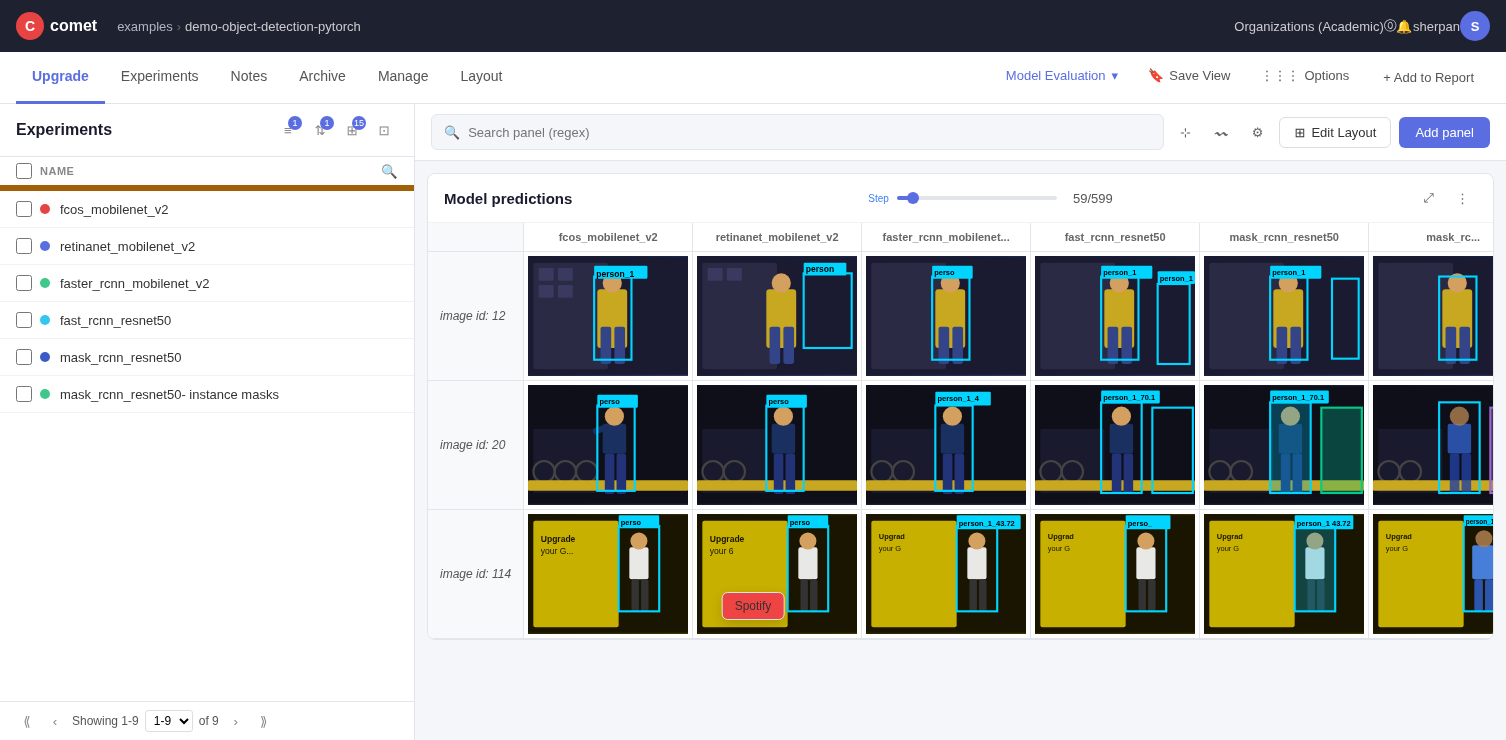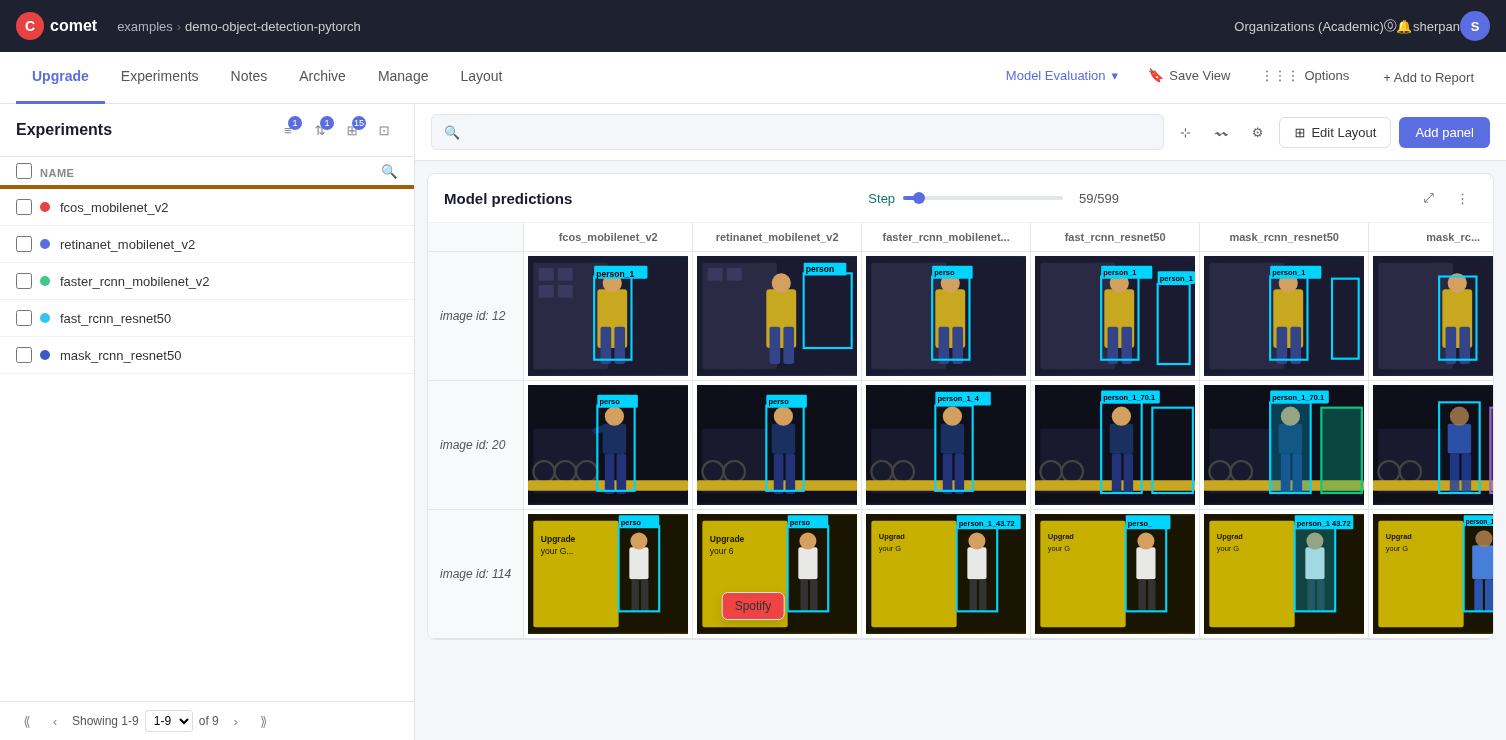--- a/index.html
+++ b/index.html
@@ -128,23 +128,23 @@
     }
     .filter-tab.active {
       background: #5b6ee1;
       color: white;
       font-weight: 500;
     }
 
     
     .exp-list-header {
       display: flex;
-      align-items: flex-end;
+      align-items: center;
       padding: 6px 16px;
-      border-bottom: 4px solid #a16207;
+      border-bottom: 6px solid #a16207;
     }
     .exp-checkbox { width: 16px; height: 16px; margin-right: 8px; cursor: pointer; }
     .exp-name-label { font-size: 11px; font-weight: 600; color: #888; text-transform: uppercase; letter-spacing: 0.5px; flex: 1; }
     .search-icon-btn { background: none; border: none; cursor: pointer; color: #888; }
 
     .exp-list { overflow-y: auto; flex: 1; }
     .exp-item {
       display: flex;
       align-items: center;
       padding: 10px 16px;
@@ -250,21 +250,21 @@
       display: flex;
       align-items: center;
       padding: 12px 16px;
       border-bottom: 1px solid #f0f2f5;
       gap: 16px;
     }
     .panel-title { font-size: 15px; font-weight: 600; color: #1a1a2e; }
     .step-control {
       display: flex; align-items: center; gap: 8px; margin-left: 280px;
     }
-    .step-label { font-size: 13px; color: #0f766e; }
+    .step-label { font-size: 10px; color: #3b82f6; }
     .step-slider-track {
       width: 160px; height: 4px; background: #e2e6ea;
       border-radius: 2px; position: relative; cursor: pointer;
     }
     .step-slider-fill {
       height: 4px; background: #5b6ee1;
       border-radius: 2px; width: 10%;
     }
     .step-dot {
       width: 12px; height: 12px; border-radius: 50%;
@@ -461,40 +461,46 @@
       <div class="exp-item">
         <input type="checkbox" class="exp-checkbox" style="">
         <div class="exp-dot" style="background:#36c5f0;"></div>
         <span class="exp-label">fast_rcnn_resnet50</span>
       </div>
       <div class="exp-item">
         <input type="checkbox" class="exp-checkbox" style="">
         <div class="exp-dot" style="background:#3a5bc7;"></div>
         <span class="exp-label">mask_rcnn_resnet50</span>
       </div>
+      <div class="exp-item">
+        <input type="checkbox" class="exp-checkbox" style="">
+        <div class="exp-dot" style="background:#40c88a;"></div>
+        <span class="exp-label">mask_rcnn_resnet50- instance masks</span>
+      </div>
     </div>
 
     <div class="pagination">
       <button class="pg-btn">⟪</button>
       <button class="pg-btn">‹</button>
       <span>Showing 1-9</span>
       <select class="pg-dropdown">
         <option>1-9</option>
       </select>
       <span>of 9</span>
       <button class="pg-btn">›</button>
       <button class="pg-btn">⟫</button>
     </div>
   </aside>
 
   <main class="main-content">
 
     <div class="search-bar">
       <div class="search-input-wrap">
         <span style="color:#999;">🔍</span>
+        <input class="search-input" type="text" placeholder="Search panel (regex)" style="">
       </div>
       <div class="toolbar-right">
         <button class="toolbar-btn">
           <span>⊹</span>
         </button>
         <button class="toolbar-btn">
           <span>〰</span>
         </button>
         <button class="toolbar-btn">
           <span>⚙</span>

